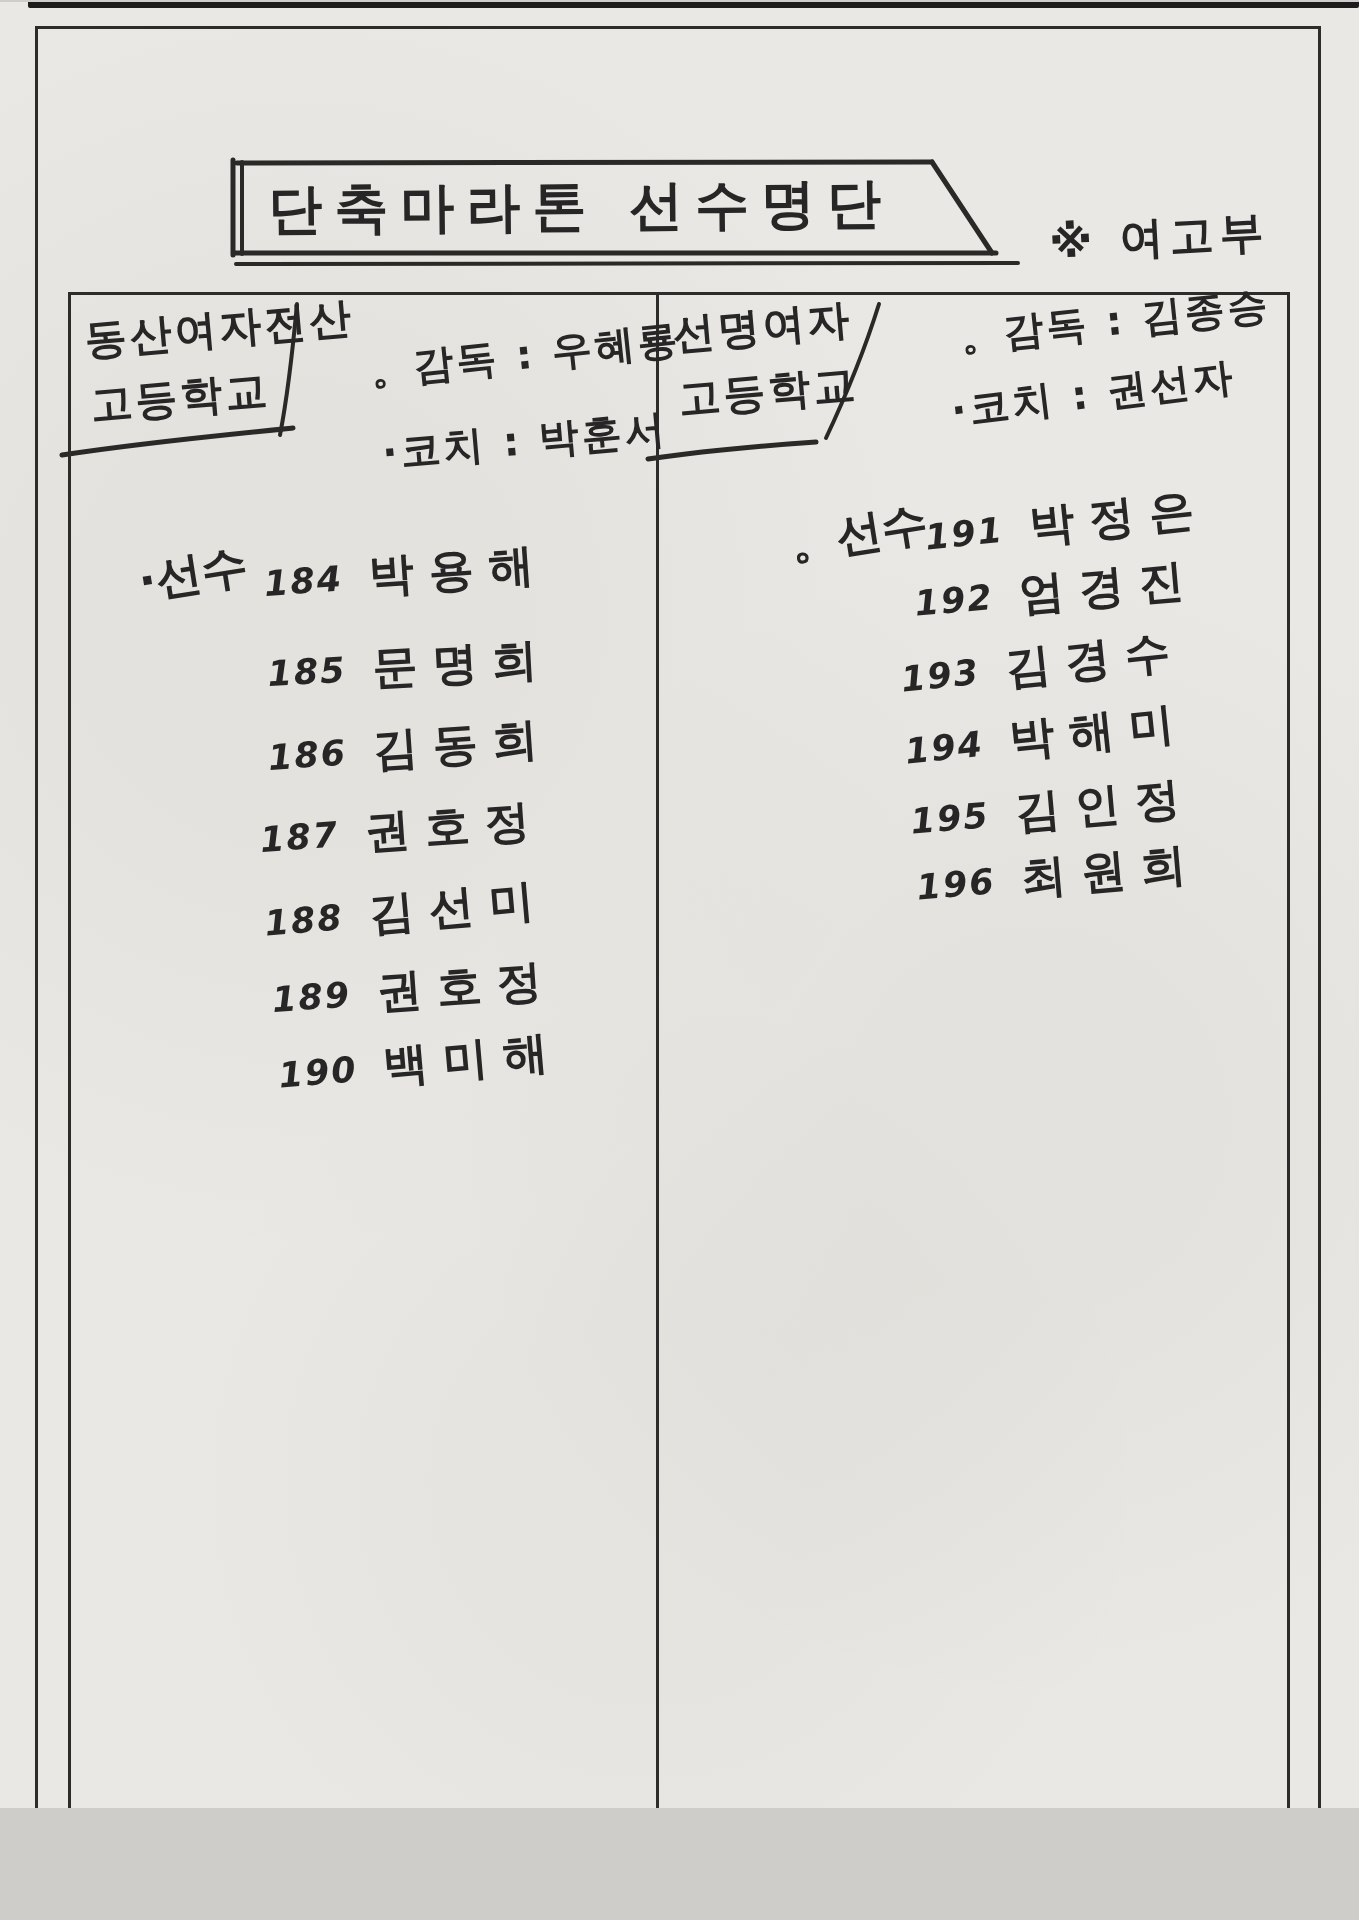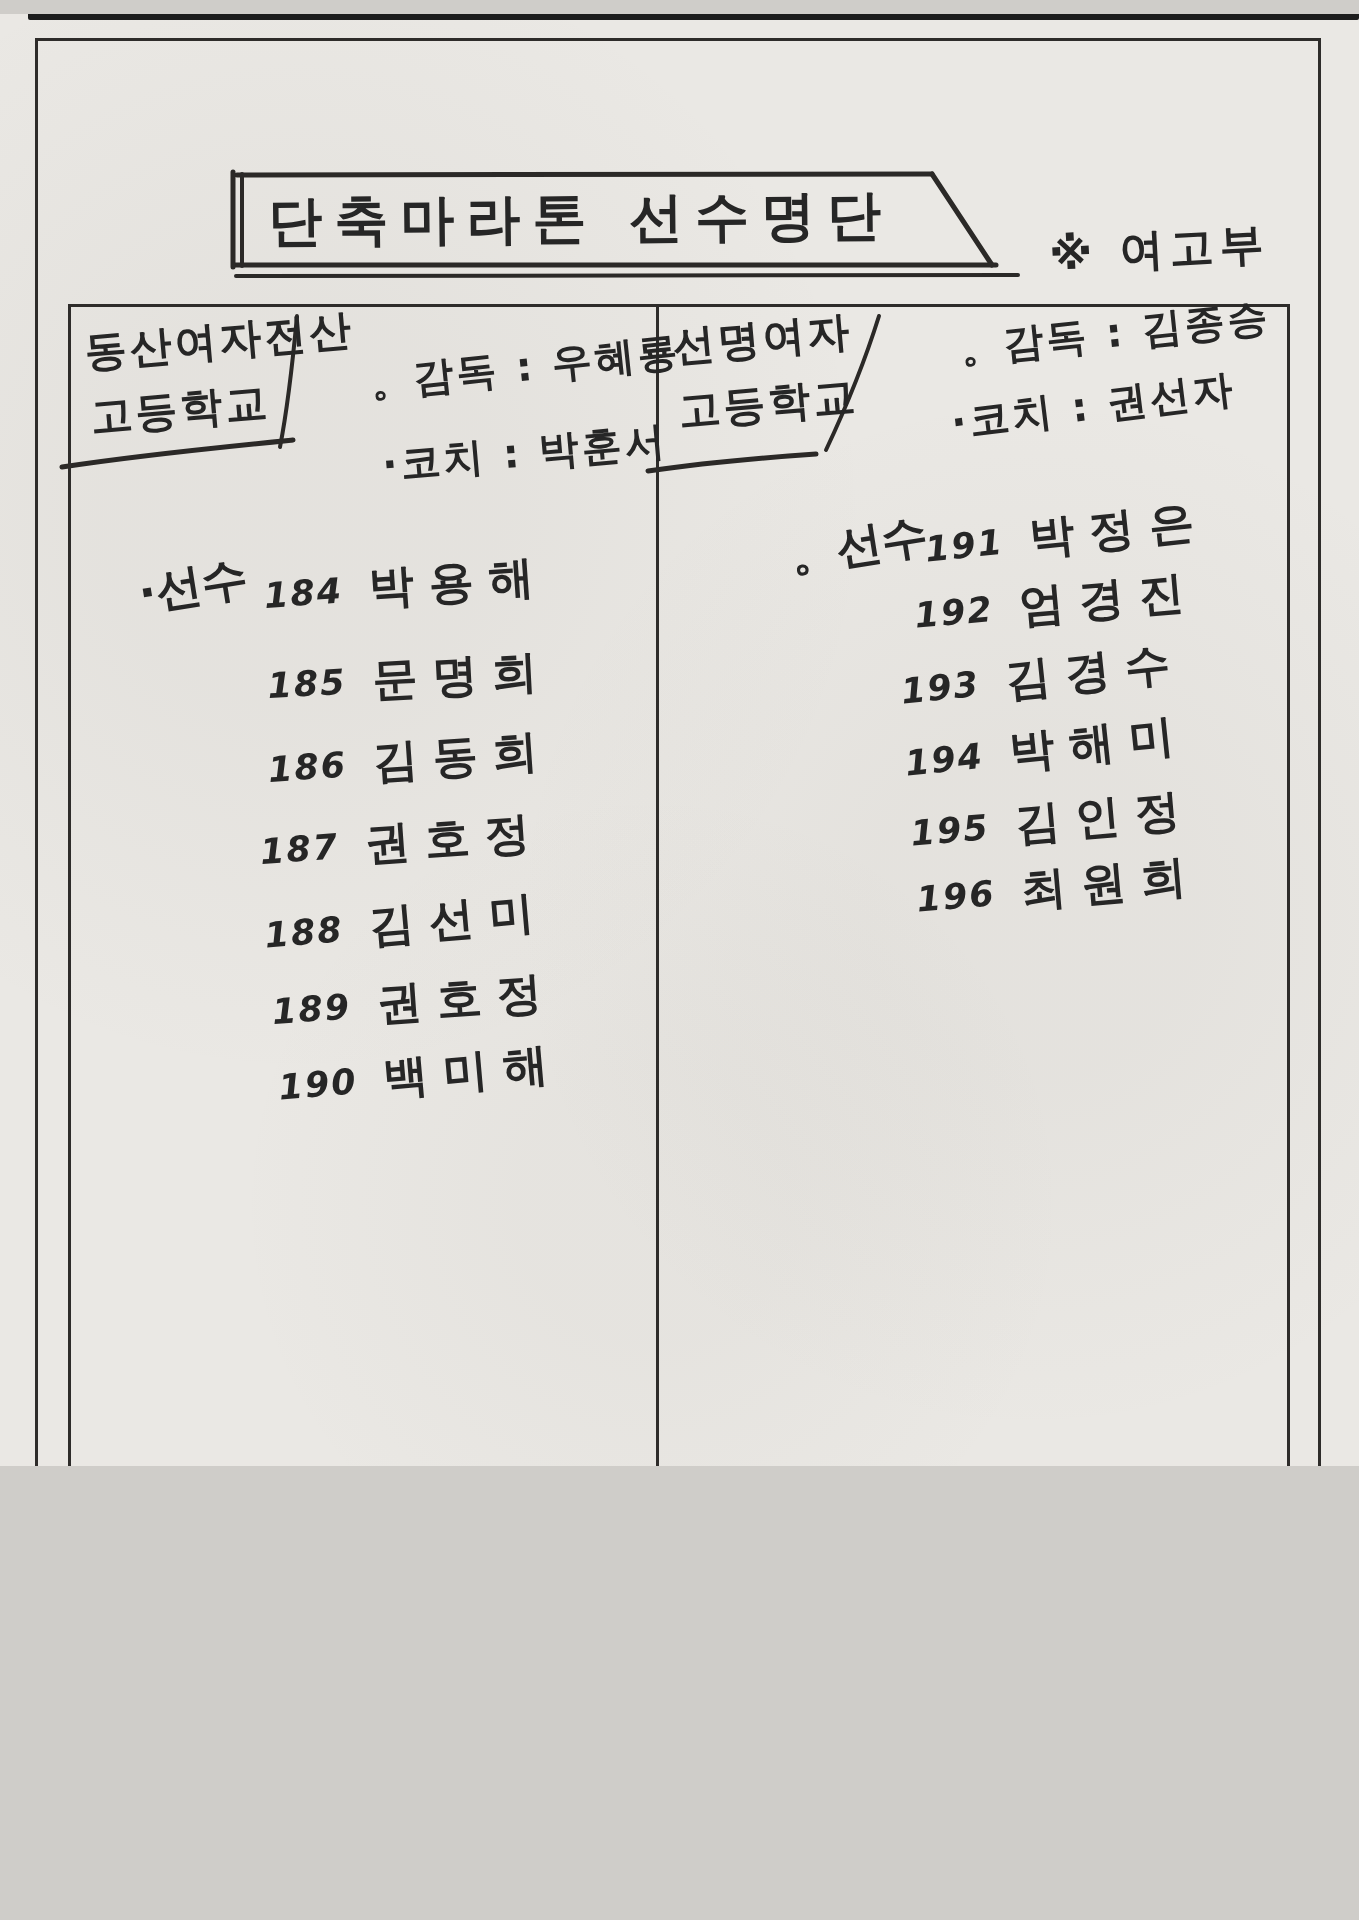--- a/index.html
+++ b/index.html
@@ -1,19 +1,19 @@
 <!DOCTYPE html>
 <html><head>
 <meta charset="utf-8">
 <style>
   html,body{margin:0;padding:0;background:#cfcdc9;}
   .page{
     position:relative;
-    width:1359px;height:1452px;
-    margin:14px auto;
+    width:1359px;height:1806px;
+    margin:2px auto;
     background:#eae8e4;
     background-image:
       radial-gradient(circle at 22% 34%, rgba(120,115,105,0.05) 0 14%, transparent 40%),
       radial-gradient(circle at 76% 62%, rgba(120,115,105,0.05) 0 12%, transparent 38%),
       radial-gradient(circle at 48% 82%, rgba(120,115,105,0.04) 0 10%, transparent 30%);
     overflow:hidden;
     font-family:"DejaVu Sans", sans-serif;
     color:#262626;
   }
   .ink{color:#262626;}

